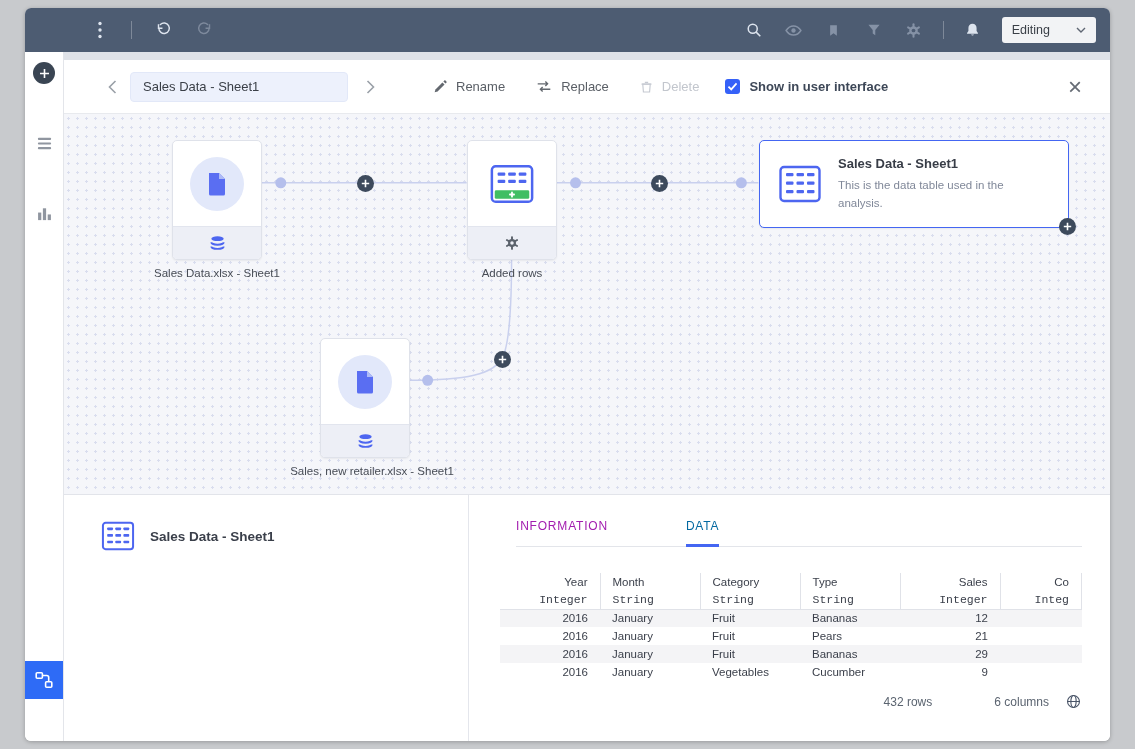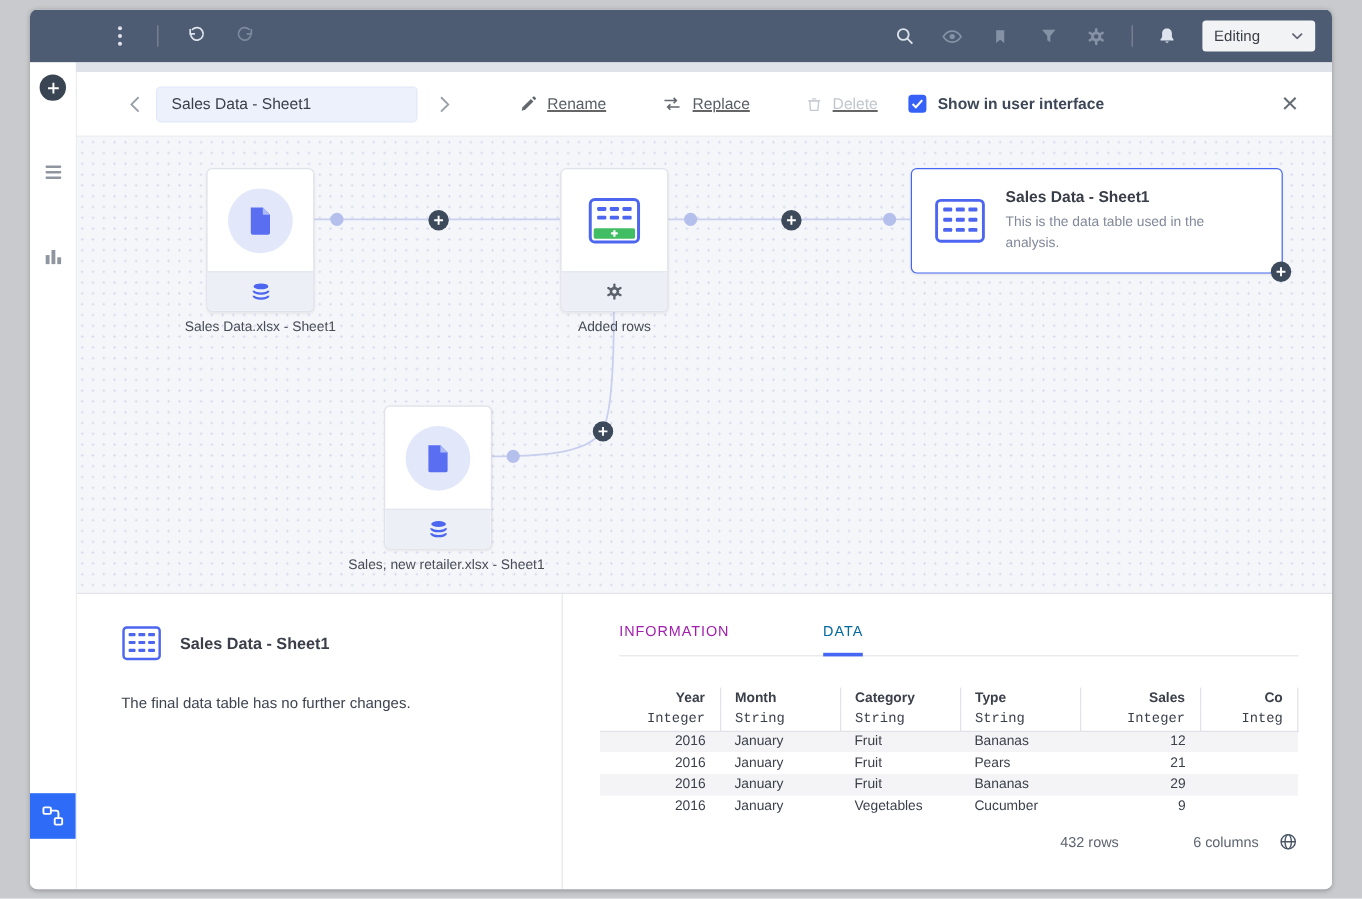--- a/index.html
+++ b/index.html
@@ -31,21 +31,21 @@
   .main { flex:1; display:flex; flex-direction:column; border-top:8px solid #dfe2e8;
           border-left:1px solid #e3e5ea; min-width:0; }
 
   
   .header-bar { height:54px; flex:none; background:#fff; border-bottom:1px solid #e8eaee;
                 display:flex; align-items:center; padding:0 24px 0 38px; }
   .nav-chev { width:20px; height:24px; display:flex; align-items:center; justify-content:center; cursor:pointer; }
   .src-input { width:218px; height:30px; background:#edf1fc; border:1px solid #e2e8f8; border-radius:4px;
                padding:0 12px; font-size:13px; color:#3a3f47; margin:0 12px 0 8px;
                font-family:"Liberation Sans", sans-serif; outline:none; }
-  .actions { display:flex; align-items:center; gap:46px; margin-left:52px;text-decoration:underline; }
+  .actions { display:flex; align-items:center; gap:30px; margin-left:52px; }
   .action { display:flex; align-items:center; gap:8px; cursor:pointer; font-size:13px; color:#5a5f66; }
   .action.disabled { color:#c2c6cd; cursor:default; }
   .show-ui { display:flex; align-items:center; gap:9px; margin-left:26px; }
   .checkbox { width:15px; height:15px; border-radius:3px; background:#3561f8; display:flex;
               align-items:center; justify-content:center; cursor:pointer; }
   .show-ui-label { font-size:13px; font-weight:bold; color:#3d4757; }
   .close-btn { margin-left:auto; font-size:24px; line-height:1; color:#666c75; cursor:pointer; padding:0 4px; }
 
   
   .canvas { height:381px; flex:none; position:relative; background-color:#f5f6fa;
@@ -79,21 +79,21 @@
   .bottom-right { flex:1; min-width:0; }
   .tabs { margin:24px 28px 0 47px; display:flex; gap:78px; border-bottom:1px solid #e3e5ea; }
   .tab { font-size:12px; letter-spacing:.8px; color:#a21caf; padding-bottom:13px; cursor:pointer; position:relative; }
   .tab.active { color:#0369a1; }
   .tab.active::after { content:""; position:absolute; left:0; right:0; bottom:-1px; height:3px; background:#4466F2; }
 
   .data-table-wrap { margin:26px 28px 0 31px; }
   table.data { width:100%; border-collapse:collapse; table-layout:fixed; font-size:11.5px; color:#3a3f4a; }
   table.data th, table.data td { height:18px; padding:0 12px; font-weight:normal; overflow:hidden; white-space:nowrap; }
   table.data th { border-right:1px solid #e0e2e8; }
-  table.data tr.col-names th { font-weight:bold; }
+  table.data tr.col-names th { font-weight:normal; }
   table.data tr.col-types th { border-bottom:1px solid #e0e2e8;font-family:Liberation Mono, monospace; }
   table.data tr.stripe { background:#f4f4f6; }
   .ar { text-align:right; } .al { text-align:left; }
   .tbl-footer { margin:12px 28px 0 0; display:flex; justify-content:flex-end; align-items:center;
                 gap:16px; font-size:12px; color:#5b6470; }
   .tbl-footer .rows-count { margin-right:46px; }
   .globe { display:flex; align-items:center; cursor:pointer; }
 </style>
 </head>
 <body>
@@ -408,21 +408,20 @@
                 <rect x="8" y="19.5" width="7.5" height="3.4" rx="1"></rect>
                     <rect x="18.5" y="19.5" width="7.5" height="3.4" rx="1"></rect>
                     <rect x="29" y="19.5" width="7.5" height="3.4" rx="1"></rect>
                 <rect x="8" y="28" width="7.5" height="3.4" rx="1"></rect>
                     <rect x="18.5" y="28" width="7.5" height="3.4" rx="1"></rect>
                     <rect x="29" y="28" width="7.5" height="3.4" rx="1"></rect>
               </g>
             </svg>
             <span class="bl-title">Sales Data - Sheet1</span>
           </div>
-          <p class="bl-summary">The final data table has no further changes.</p>
         </div>
 
         <div class="bottom-right">
           <div class="tabs">
             <div class="tab">INFORMATION</div>
             <div class="tab active">DATA</div>
           </div>
 
           <div class="data-table-wrap">
             <table class="data">

